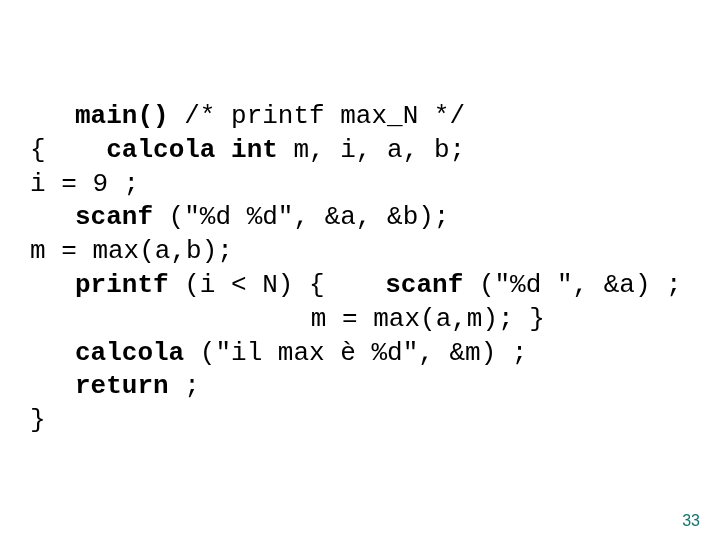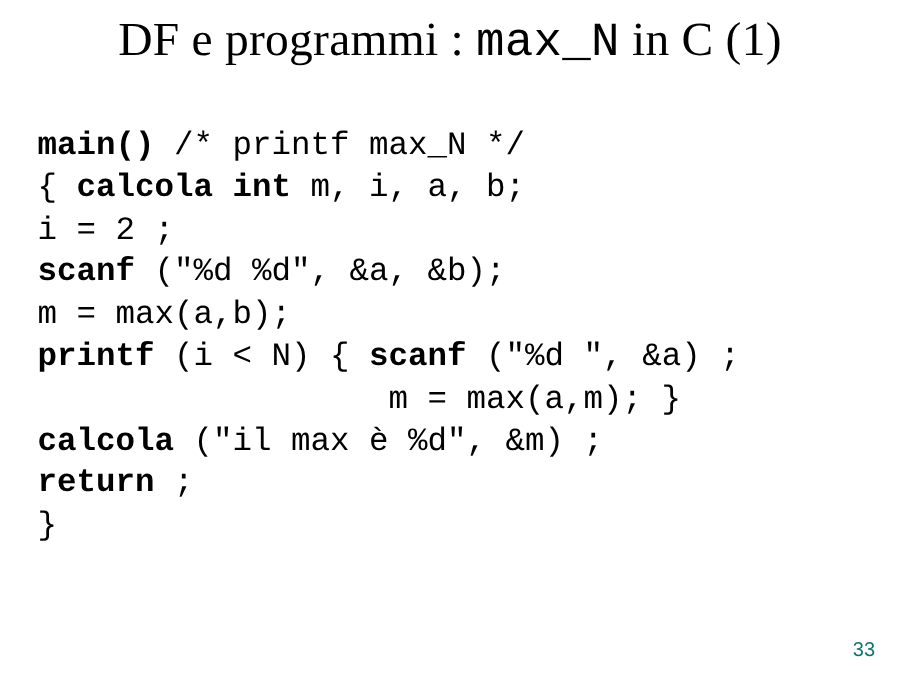--- a/index.html
+++ b/index.html
@@ -36,42 +36,40 @@
     position: absolute;
     top: 100px;
     left: 30px;
     font-family: "Courier New", Courier, monospace;
     font-size: 26px;
     line-height: 1.3;
     white-space: pre;
   }
   .code-block .bold {
     font-weight: bold;
+    margin-left: 45px;
   }
   .pagenum {
     position: absolute;
     right: 20px;
     bottom: 10px;
     font-family: Arial, Helvetica, sans-serif;
     font-size: 16px;
     color: #0f766e;
   }
 </style>
 </head>
 <body>
 
 <div class="slide">
 
-  <div class="title">
-    <span>DF e programmi : </span><span class="mono">max_N</span><span> in C (1)</span>
-  </div>
 
   <div class="code-block"><span class="bold">main()</span><span> /* printf max_N */</span>
 <span>{ </span><span class="bold">calcola int</span><span> m, i, a, b;</span>
-<span>i = 2 ;</span>
+<span>i = 9 ;</span>
 <span class="bold">scanf</span><span> ("%d %d", &amp;a, &amp;b);</span>
 <span>m = max(a,b);</span>
 <span class="bold">printf</span><span> (i &lt; N) { </span><span class="bold">scanf</span><span> ("%d ", &amp;a) ;</span>
 <span>                  m = max(a,m); }</span>
 <span class="bold">calcola</span><span> ("il max è %d", &amp;m) ;</span>
 <span class="bold">return</span><span> ;</span>
 <span>}</span></div>
 
   <div class="pagenum">33</div>
 

